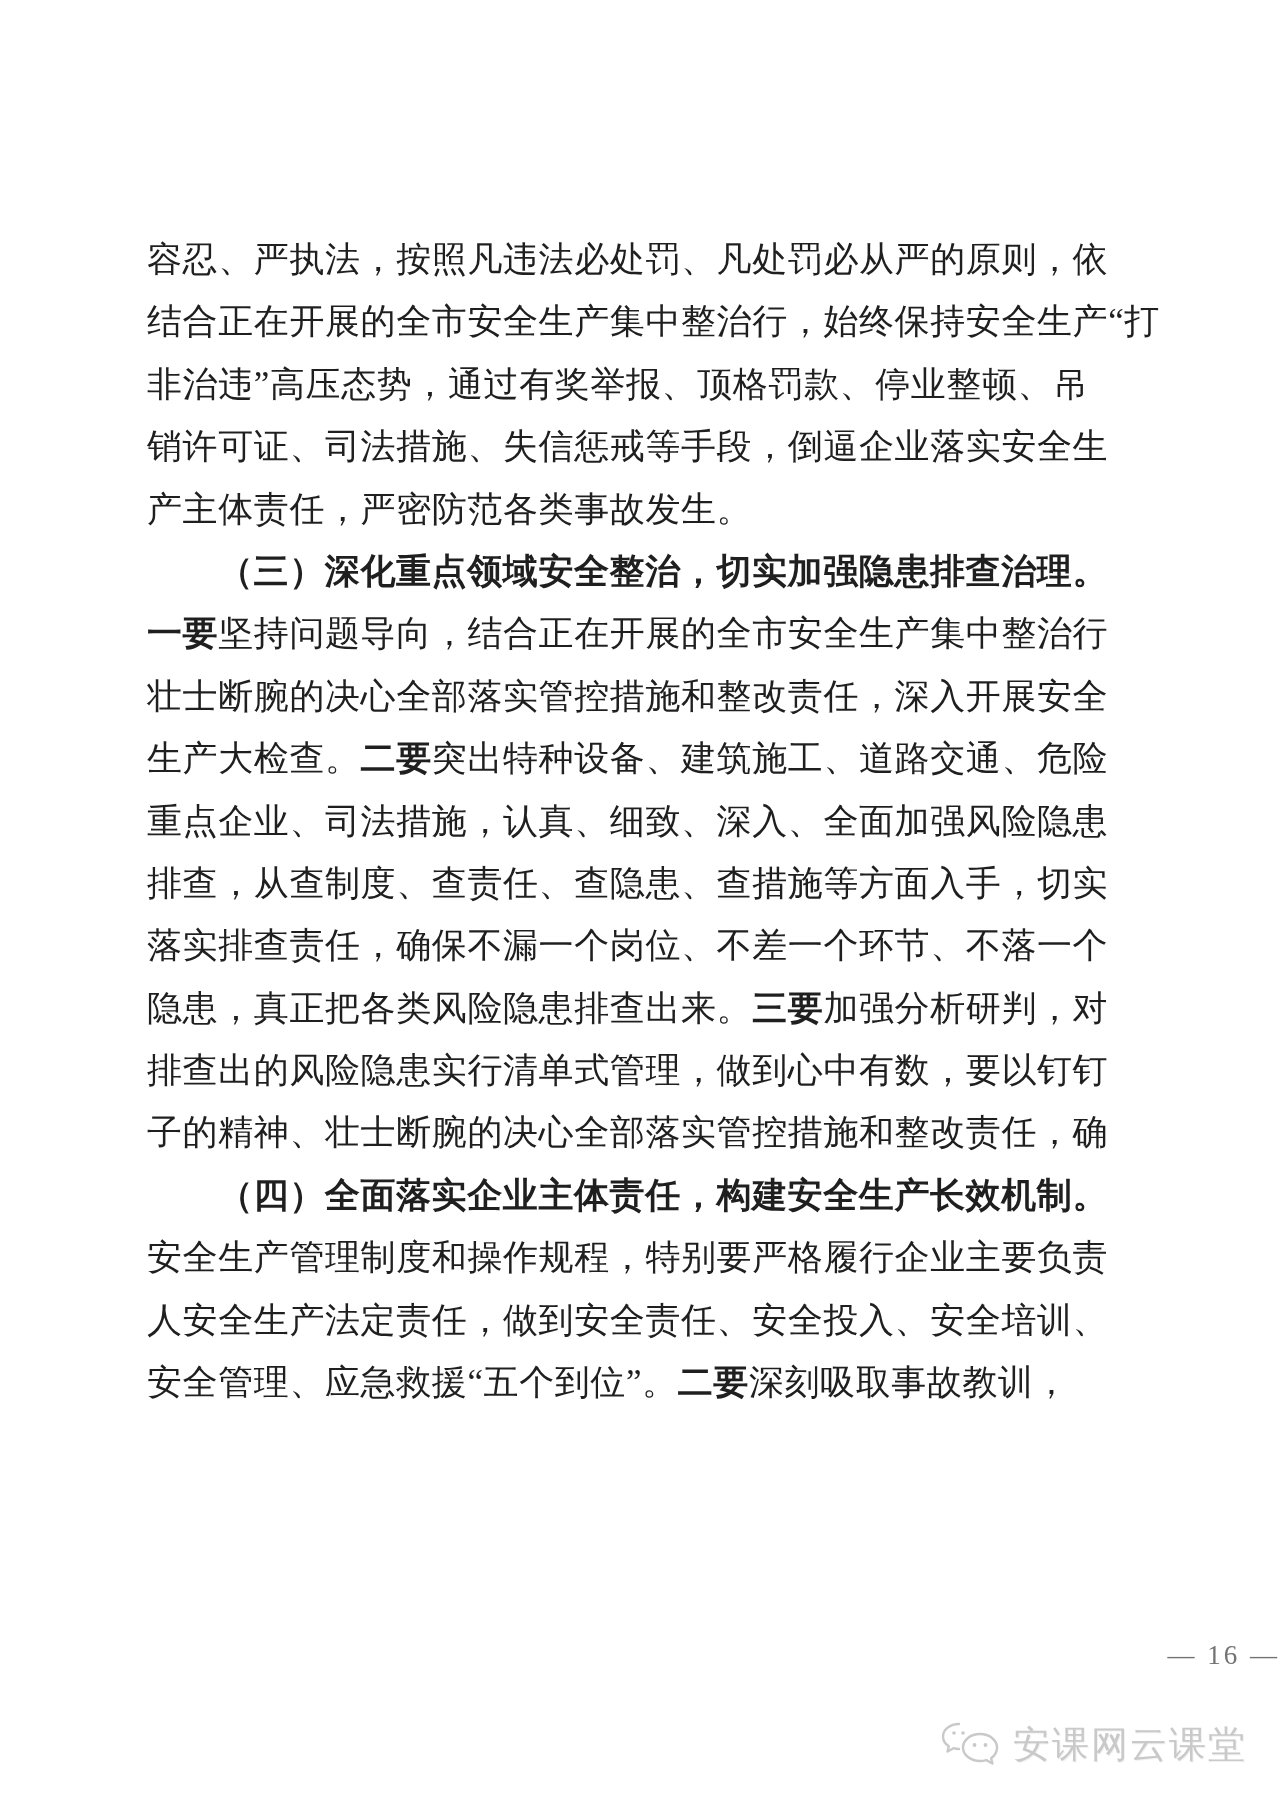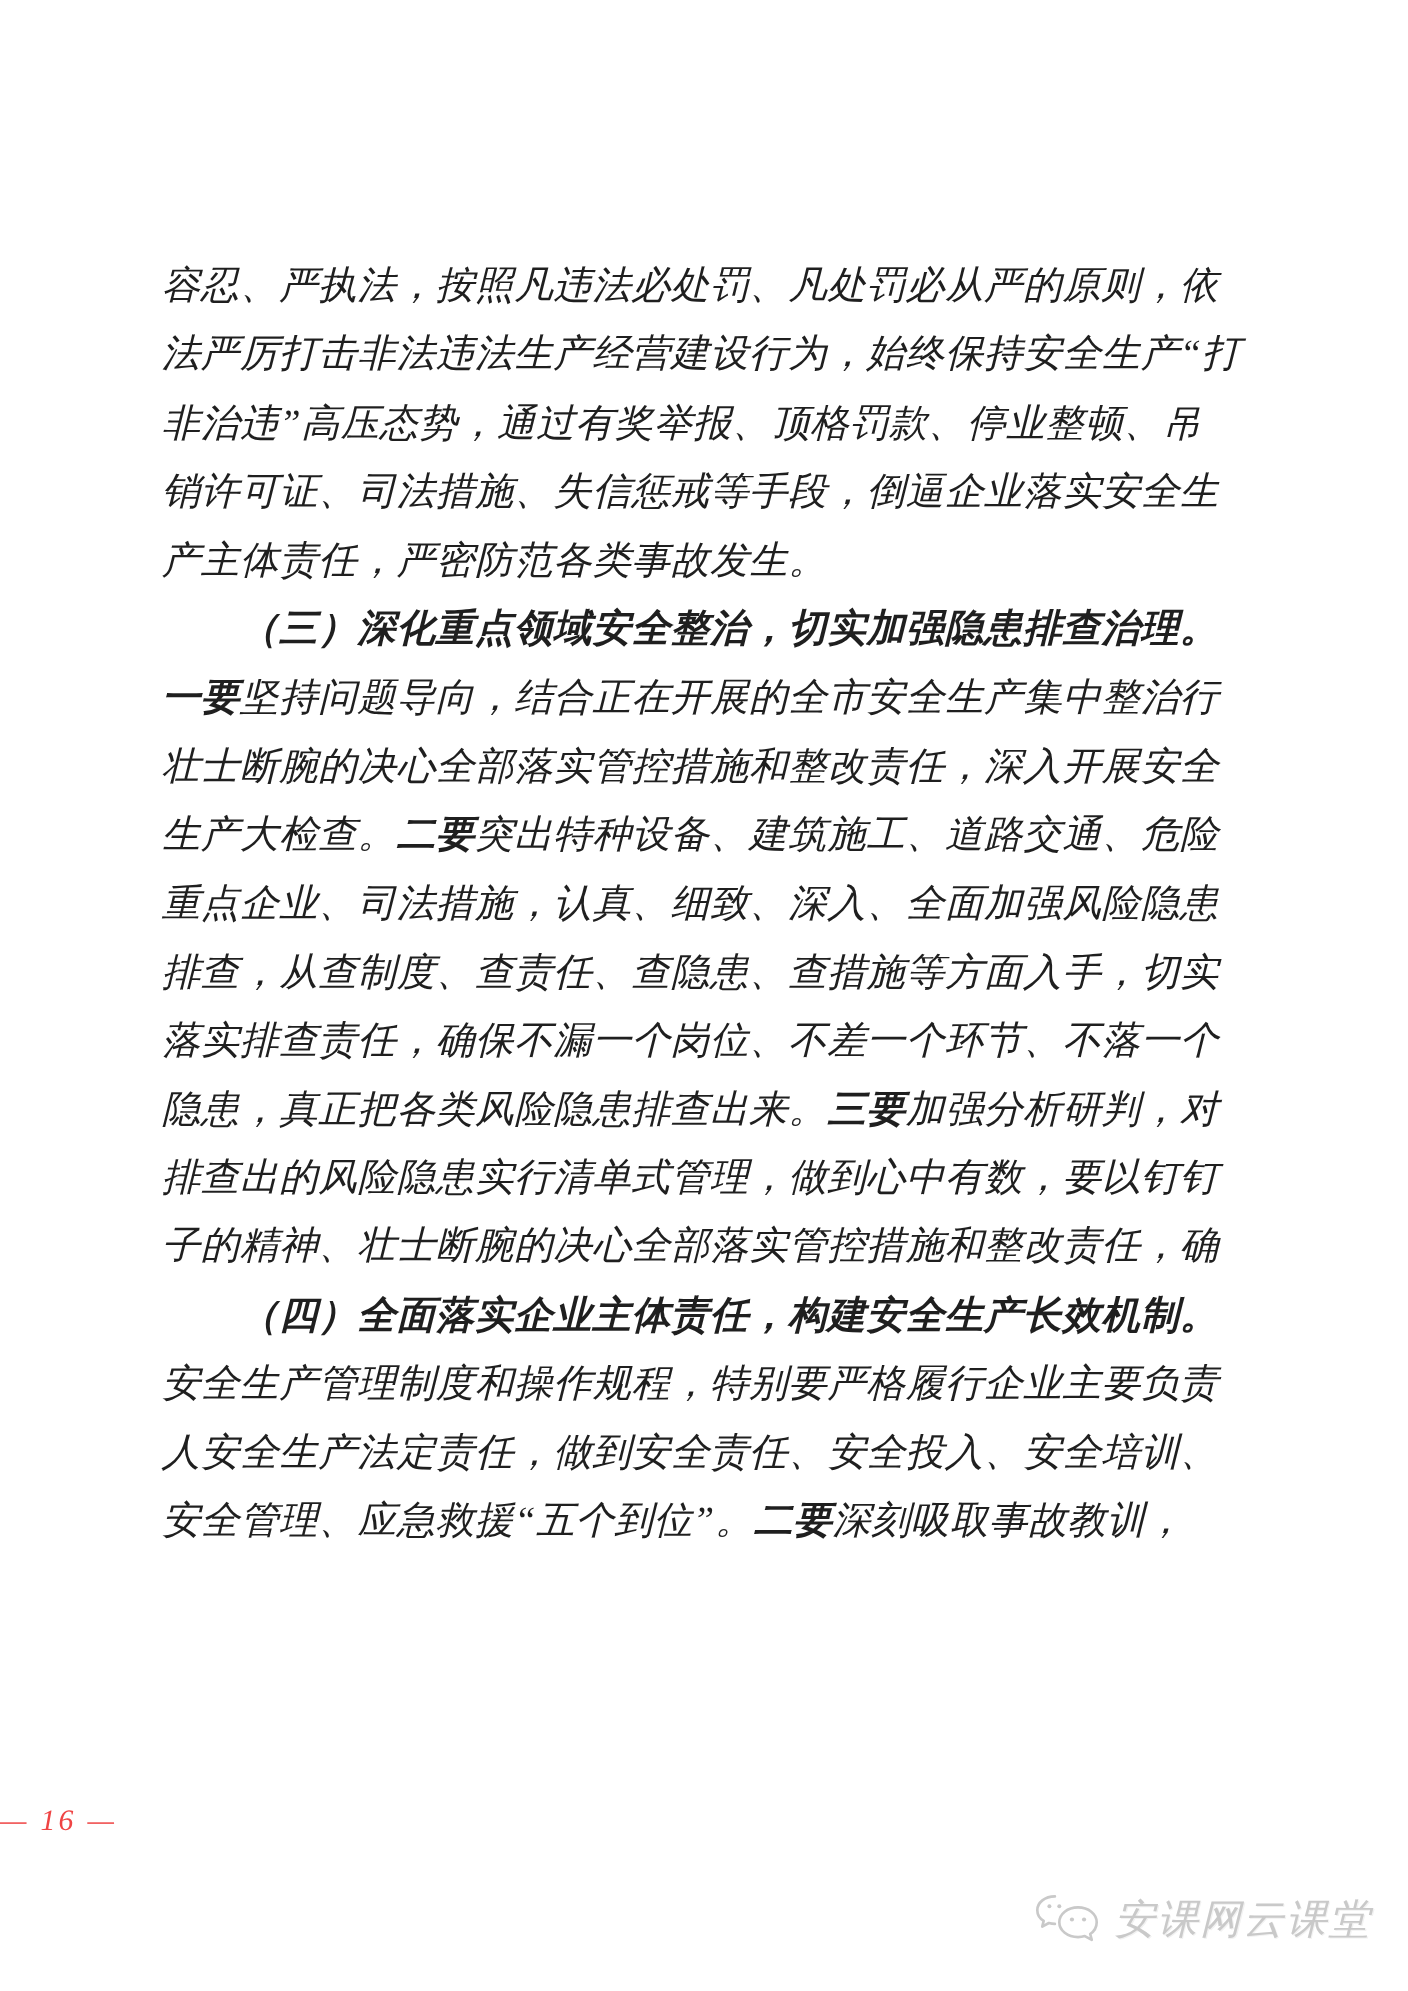--- a/index.html
+++ b/index.html
@@ -4,21 +4,20 @@
 <style>
   html, body { margin: 0; padding: 0; background: #ffffff; }
   .page {
     position: relative;
     width: 1280px;
     height: 1810px;
     background: #ffffff;
     font-family: "Liberation Serif", serif;
     color: #1f1f1f;
     overflow: hidden;
-    font-style: italic;
   }
   .text-block {
     position: absolute;
     left: 147px;
     top: 229px;
     width: 962px;
     font-size: 35px;
   }
   .line {
     height: 62.4px;
@@ -26,24 +25,24 @@
     white-space: nowrap;
     letter-spacing: 0.6px;
   }
   .indent-2 { padding-left: 71px; }
   .bold { font-weight: bold; margin-top: 20px; }
   .page-number {
     position: absolute;
     top: 1640px;
     left: 0;
     width: 100%;
-    text-align: left;
+    text-align: right;
     font-size: 27px;
     letter-spacing: 3px;
-    color: #ef4444;
+    color: #737373;
   }
   .footer {
     position: absolute;
     top: 1720px;
     right: 33px;
     display: flex;
     gap: 12px;
   }
   .footer-text {
     font-size: 37px;
@@ -54,21 +53,21 @@
   }
   .footer-icon svg { display: block; }
 </style>
 </head>
 <body>
 
 <div class="page">
 
   <div class="text-block">
       <div class="line"><span>容忍、严执法，按照凡违法必处罚、凡处罚必从严的原则，依</span></div>
-      <div class="line"><span>法严厉打击非法违法生产经营建设行为，始终保持安全生产“打</span></div>
+      <div class="line"><span>结合正在开展的全市安全生产集中整治行，始终保持安全生产“打</span></div>
       <div class="line"><span>非治违”高压态势，通过有奖举报、顶格罚款、停业整顿、吊</span></div>
       <div class="line"><span>销许可证、司法措施、失信惩戒等手段，倒逼企业落实安全生</span></div>
       <div class="line"><span>产主体责任，严密防范各类事故发生。</span></div>
       <div class="line indent-2"><span class="bold">（三）深化重点领域安全整治，切实加强隐患排查治理。</span></div>
       <div class="line"><span class="bold">一要</span><span>坚持问题导向，结合正在开展的全市安全生产集中整治行</span></div>
       <div class="line"><span>壮士断腕的决心全部落实管控措施和整改责任，深入开展安全</span></div>
       <div class="line"><span>生产大检查。</span><span class="bold">二要</span><span>突出特种设备、建筑施工、道路交通、危险</span></div>
       <div class="line"><span>重点企业、司法措施，认真、细致、深入、全面加强风险隐患</span></div>
       <div class="line"><span>排查，从查制度、查责任、查隐患、查措施等方面入手，切实</span></div>
       <div class="line"><span>落实排查责任，确保不漏一个岗位、不差一个环节、不落一个</span></div>

